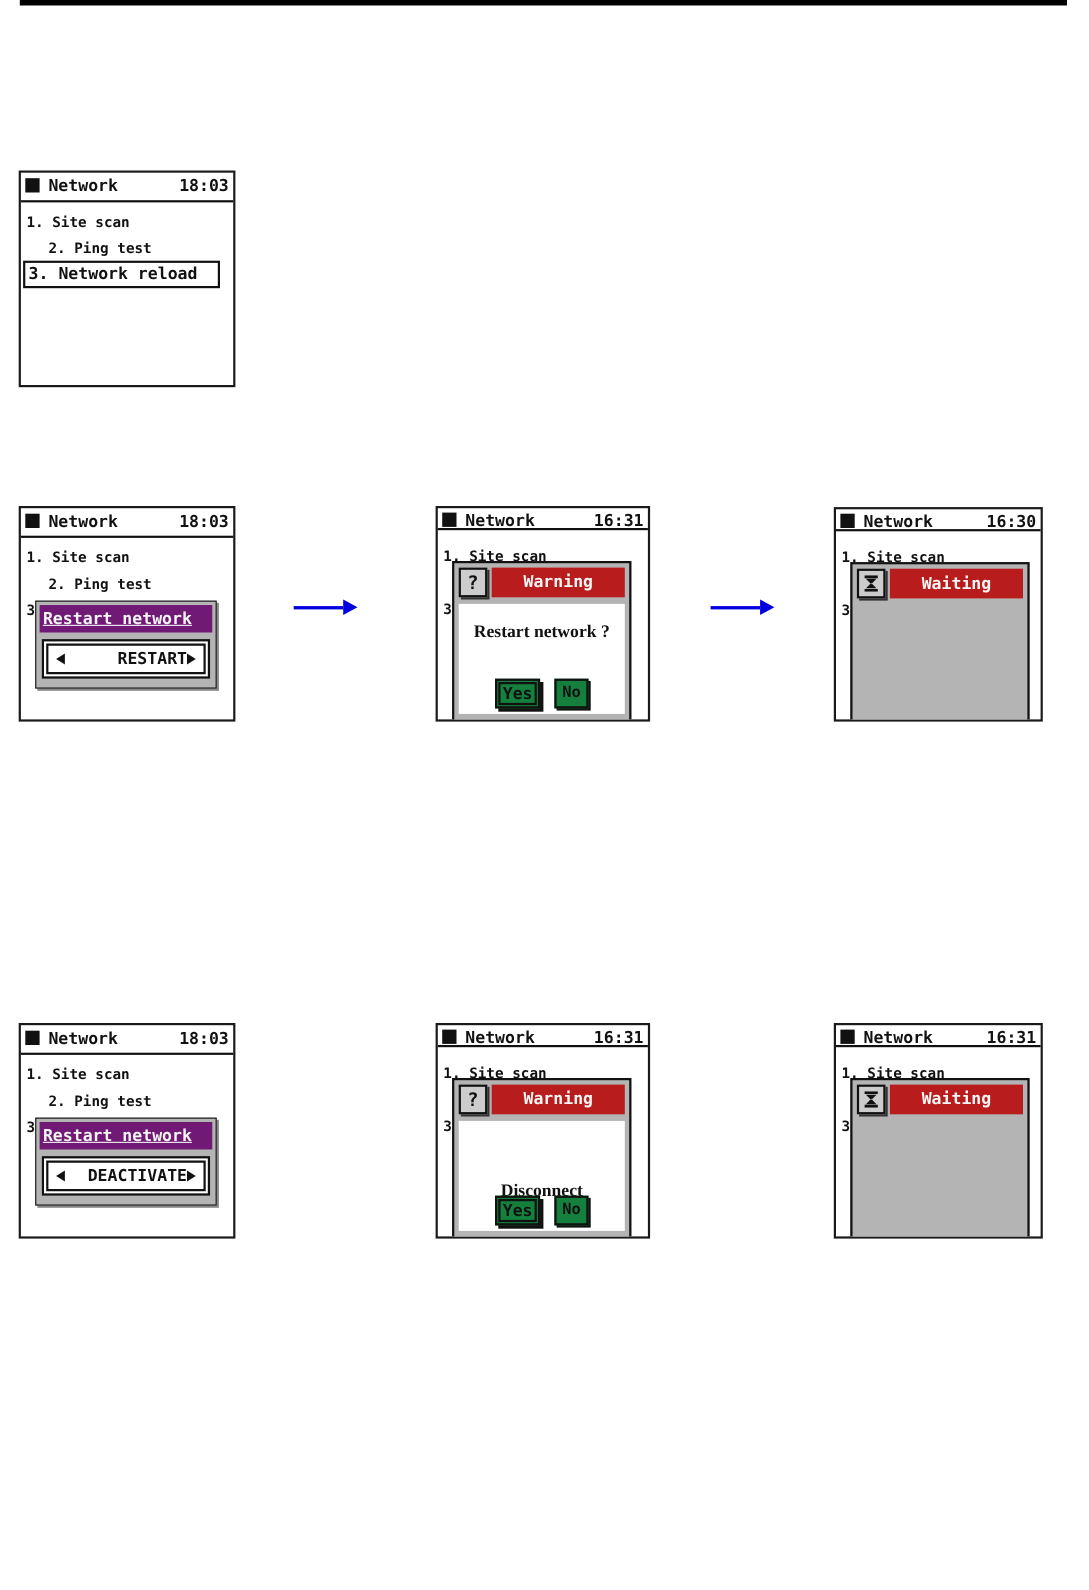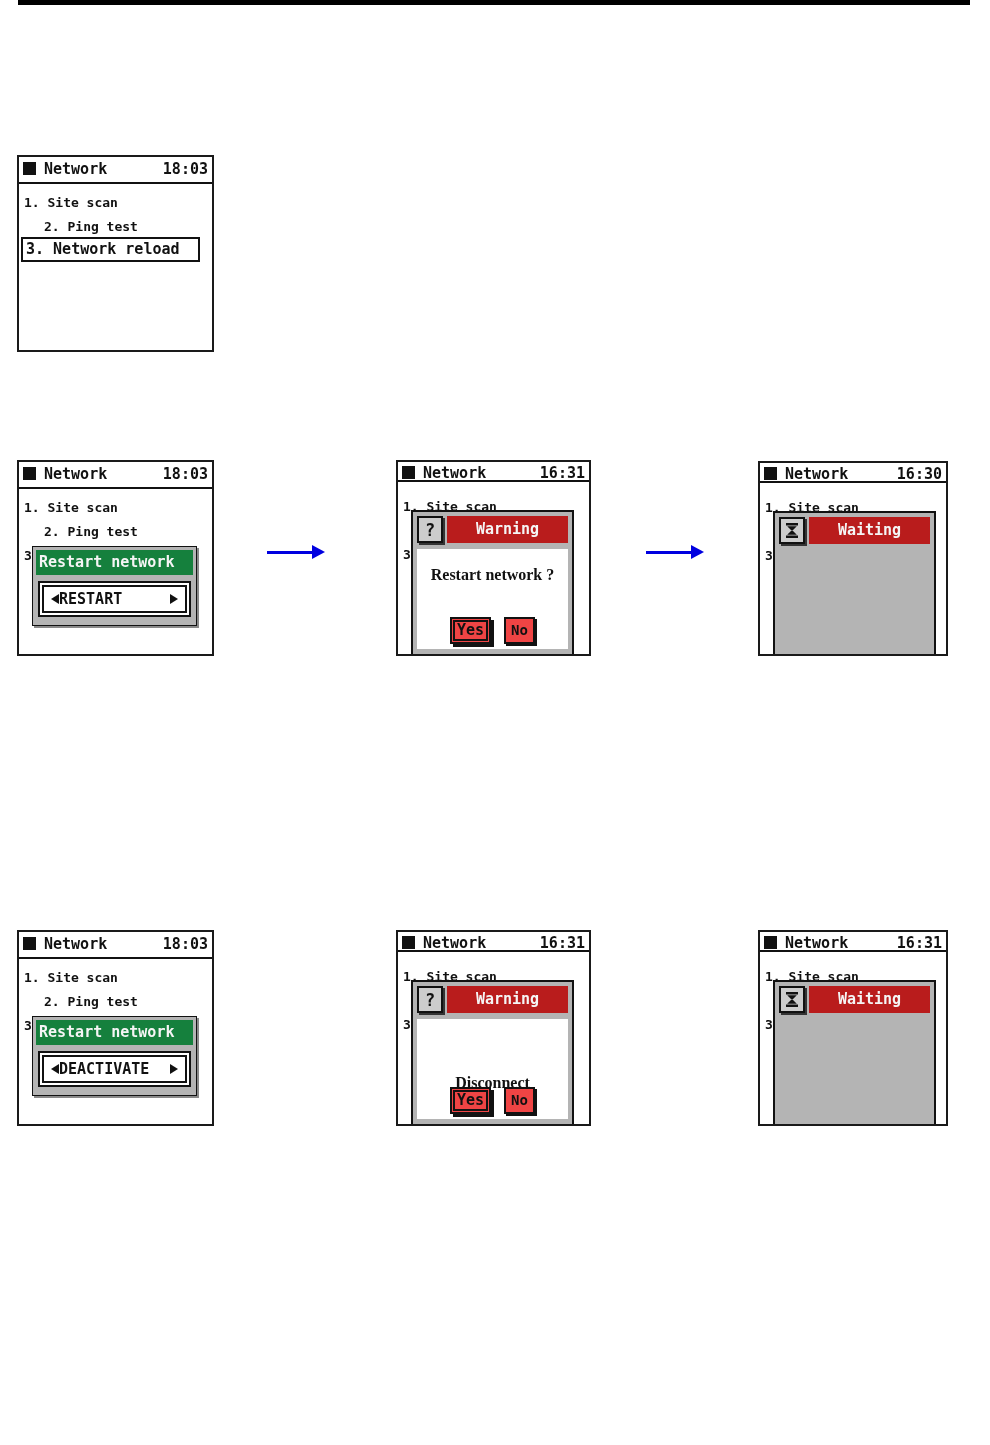--- a/index.html
+++ b/index.html
@@ -24,47 +24,47 @@
   .clip .scr-body { top:22px; }
   .menu-row { position:absolute; left:5px; font-size:13px; line-height:20px; white-space:pre; }
   .mr1 { top:7px; } .mr2 { top:31px;margin-left:20px; } .mr3 { top:55px; }
   .clip .mr1 { top:13px; } .clip .mr2 { top:37px; } .clip .mr3 { top:61px; }
   .sel-box { position:absolute; left:2px; right:12px; top:51px; border:2px solid #111;
              padding:1px 3px; font-size:15px; line-height:19px; white-space:pre; }
 
   
   .popup { position:absolute; left:13px; top:55px; width:163px; border:1px solid #111;
            background:#b4b4b4; box-shadow:2px 2px 0 #888; padding-bottom:8px; z-index:5; }
-  .popup-title { margin:3px 3px 0; background:#15803d; color:#f5f5f5; font-size:15px;
-                 line-height:25px; padding-left:3px; white-space:pre; }
+  .popup-title { margin:3px 3px 0; background:#701a75; color:#f5f5f5; font-size:15px;
+                 line-height:25px; padding-left:3px; white-space:pre;text-decoration:underline; }
   .popup-selector { margin:6px 5px 0; background:#fff; border:2px solid #111; height:36px;
                     box-shadow:inset 0 0 0 2px #fff, inset 0 0 0 4px #111;
                     display:flex; align-items:center; padding:0 11px; box-sizing:border-box; }
   .tri { width:0; height:0; border-top:5px solid transparent; border-bottom:5px solid transparent; }
   .tri-left  { border-right:8px solid #111; }
   .tri-right { border-left:8px solid #111; }
-  .sel-val { flex:1; text-align:left; font-size:15px; white-space:pre; }
+  .sel-val { flex:1; text-align:right; font-size:15px; white-space:pre; }
 
   
   .dialog { position:absolute; left:13px; top:26px; width:163px; height:150px;
             border:2px solid #111; background:#b4b4b4; box-sizing:border-box; z-index:5; }
   .dlg-titlerow { display:flex; margin:4px 4px 0; height:27px; }
   .dlg-icon { width:26px; height:27px; box-sizing:border-box; border:2px solid #111;
               background:#cccccc; box-shadow:2px 2px 0 #333; margin-right:4px;
               display:flex; align-items:center; justify-content:center;
               font-size:17px; font-weight:bold; }
   .dlg-bar { flex:1; background:#b91c1c; color:#f5f5f5; font-size:15px; line-height:27px;
              text-align:center; white-space:pre; }
   .dlg-content { position:absolute; left:4px; right:4px; top:37px; bottom:9px; background:#fff;
                  text-align:center; }
   .dlg-msg { margin-top:16px; font-size:16px; line-height:19px; white-space:pre;font-family:Liberation Serif, serif; }
   .dlg-msg-wait { margin-top:14px; font-size:14px; line-height:19px; white-space:pre; }
   .dlg-buttons { position:absolute; left:0; right:0; bottom:5px; display:flex;
                  justify-content:center; gap:13px; }
-  .btn { background:#ef4444; border:2px solid #111; box-sizing:border-box;
+  .btn { background:#15803d; border:2px solid #111; box-sizing:border-box;
          font-family:inherit; font-weight:bold; color:#111; cursor:default;text-align:right; }
   .btn-yes { box-shadow:3px 3px 0 #111; padding:1px; }
   .btn-yes-inner { display:block; border:2px solid #111; font-size:15px; line-height:17px;
                    padding:0 2px; white-space:pre; }
   .btn-no { box-shadow:2px 2px 0 #111; font-size:14px; line-height:21px; padding:0 5px;
             white-space:pre; }
 
   
   .flow-arrow { position:absolute; width:58px; height:16px; display:flex; align-items:center; }
   .fa-line { flex:1; height:3px; background:#0000e0; }

